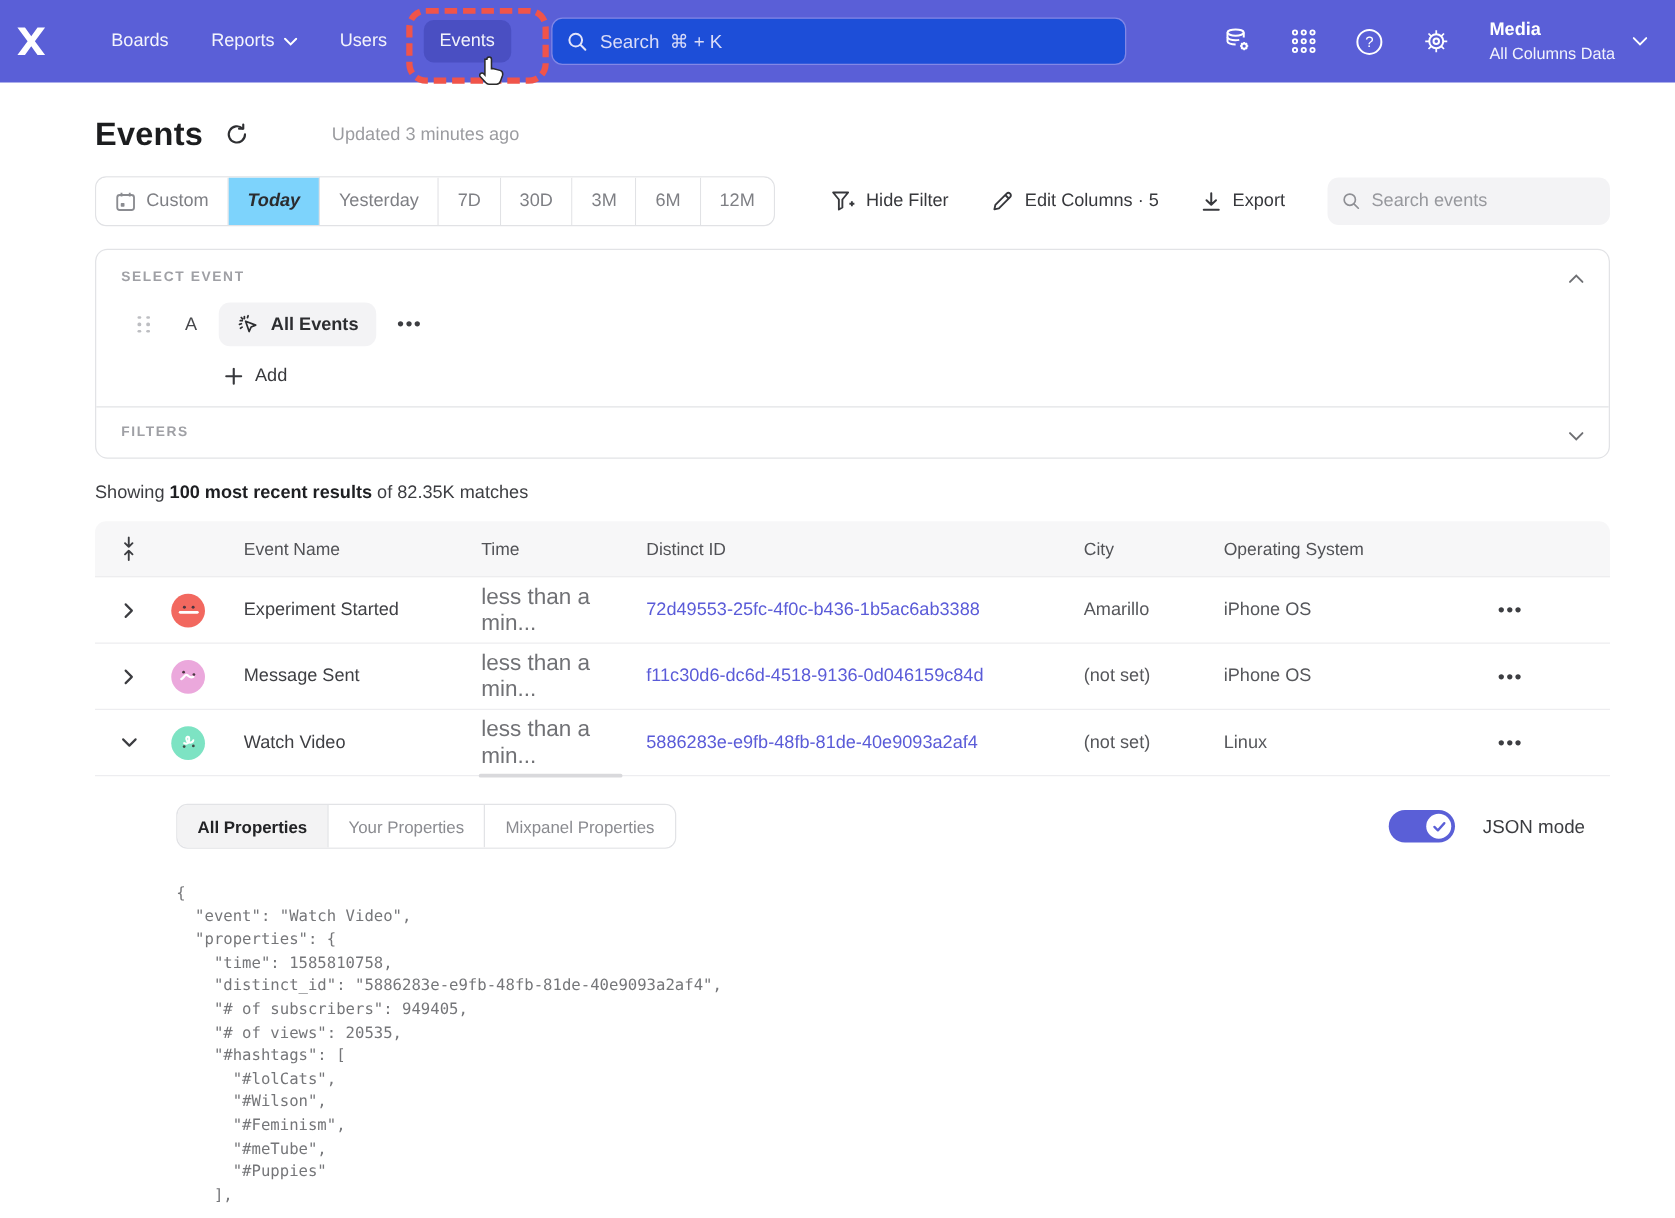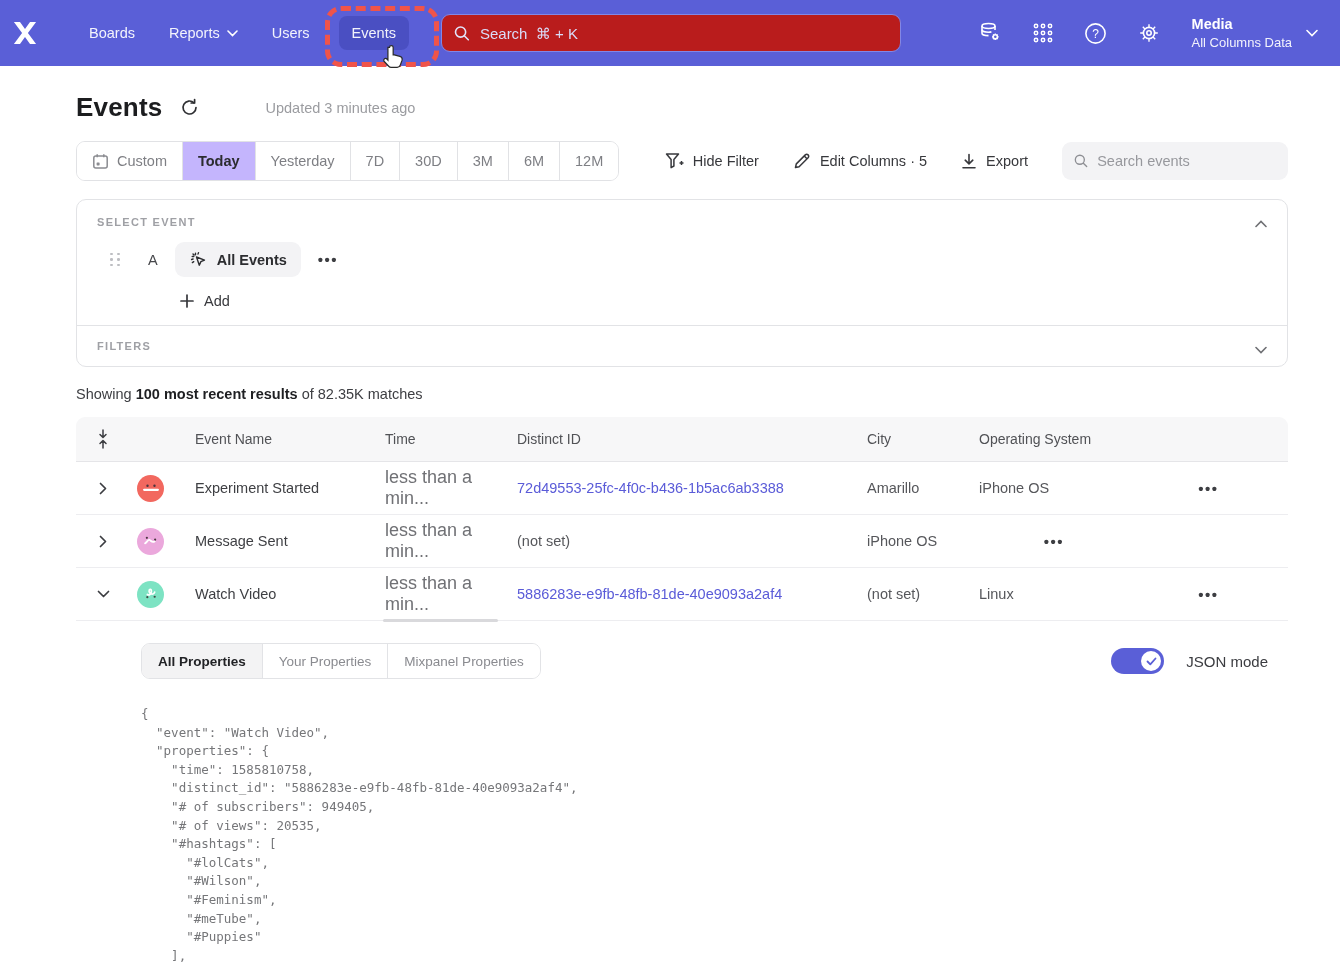--- a/index.html
+++ b/index.html
@@ -10,21 +10,21 @@
   .topnav { height:66px; background:#5a5fd7; display:flex; align-items:center; padding:0 22px 0 8px; position:relative; }
   .logo { width:34px; height:32px; display:flex; align-items:center; justify-content:center; flex:0 0 auto; }
   .nav-items { display:flex; align-items:center; margin-left:34px; gap:8px; }
   .nav-item { color:rgba(255,255,255,.93); font-size:14.5px; padding:9px 13px; border-radius:8px; cursor:pointer; display:flex; align-items:center; gap:7px; white-space:nowrap; }
   .nav-item.active { background:#4a4fc2; }
   .events-wrap { position:relative; margin-left:8px; }
   .annotation-box { position:absolute; left:-14px; top:-10px; right:-30px; bottom:-17px;
     border:5px dashed #f0544a; border-radius:16px; pointer-events:none; }
   .hand-cursor { position:absolute; left:40px; top:27px; width:28px; height:28px; pointer-events:none; }
 
-  .nav-search { margin-left:32px; width:460px; height:38px; background:#b91c1c; border:1px solid #8287e6;
+  .nav-search { margin-left:32px; width:460px; height:38px; background:#1d4ed8; border:1px solid #8287e6;
     border-radius:9px; display:flex; align-items:center; padding:0 12px; gap:10px; }
   .nav-search input { background:transparent; border:none; outline:none; color:#fff; font-size:15px; width:100%;
     font-family:"Liberation Sans", sans-serif; }
   .nav-search input::placeholder { color:#dadcf8; opacity:1; }
 
   .nav-right { margin-left:auto; display:flex; align-items:center; gap:29px; }
   .nav-icon { width:24px; height:24px; display:flex; align-items:center; justify-content:center; cursor:pointer; }
   .project-sel { display:flex; align-items:center; gap:14px; cursor:pointer; margin-left:2px; }
   .project-name { color:#fff; font-weight:700; font-size:14.5px; line-height:19px; }
   .project-sub { color:rgba(255,255,255,.92); font-size:13px; line-height:17px; }
@@ -34,21 +34,21 @@
   .title-row { display:flex; align-items:center; gap:18px; }
   .page-title { font-size:26px; font-weight:700; color:#1c1d1f; letter-spacing:.2px; }
   .refresh-btn { width:20px; height:20px; cursor:pointer; display:flex; align-items:center; }
   .updated { color:#9b9ca0; font-size:14.5px;margin-left:47px; }
 
   .controls-row { margin-top:18px; display:flex; align-items:center; justify-content:space-between; }
   .seg-control { display:flex; border:1px solid #e1e2e5; border-radius:9px; overflow:hidden; height:40px; }
   .seg { display:flex; align-items:center; gap:8px; padding:0 15px; font-size:14.5px; color:#7e7f84;
     border-right:1px solid #e1e2e5; cursor:pointer; background:#fff; white-space:nowrap; }
   .seg:last-child { border-right:none; }
-  .seg.selected { background:#c4b5fd; color:#2b2c2f; font-weight:700; }
+  .seg.selected { background:#7dd3fc; color:#2b2c2f; font-weight:700;font-style:italic; }
 
   .toolbar { display:flex; gap:34px; }
   .tool-btn { display:flex; align-items:center; gap:9px; font-size:14.5px; color:#37383c; font-weight:500; cursor:pointer; white-space:nowrap; }
   .search-events { width:226px; height:38px; background:#f3f3f5; border-radius:9px; display:flex; align-items:center; padding:0 12px; gap:9px; }
   .search-events input { background:transparent; border:none; outline:none; font-size:14.5px; color:#3c3d41; width:100%;
     font-family:"Liberation Sans", sans-serif; }
   .search-events input::placeholder { color:#97989d; opacity:1; }
 
   
   .query-card { margin-top:18px; border:1px solid #e2e3e6; border-radius:10px; }
@@ -338,20 +338,21 @@
       </span>
       <span class="avatar" style="background-color: rgb(235, 168, 220);">
         <svg width="22" height="22" viewBox="0 0 24 24">
             <circle cx="7.5" cy="8.5" r="1.2" fill="#4a3540"></circle>
             <circle cx="16.5" cy="10.5" r="1.2" fill="#4a3540"></circle>
             <path d="M5.5 14.5c2.2-.8 3-4.5 5-3.6s2.2 3.3 5.5 1.6" stroke="#fff" stroke-width="2" stroke-linecap="round" fill="none"></path>
           </svg>
       </span>
       <span class="cell-name">Message Sent</span>
       <span class="cell-time">less than a min...</span>
+      <a class="cell-link">f11c30d6-dc6d-4518-9136-0d046159c84d</a>
       <span class="cell-plain">(not set)</span>
       <span class="cell-plain">iPhone OS</span>
       <span class="row-more">•••</span>
     </div>
 
     <div class="t-grid t-row">
       <span class="expander">
         <svg width="13" height="8" viewBox="0 0 13 8">
             <path d="M1.5 1.5l5 5 5-5" fill="none" stroke="#3c3d41" stroke-width="1.7" stroke-linecap="round" stroke-linejoin="round"></path>
           </svg>

